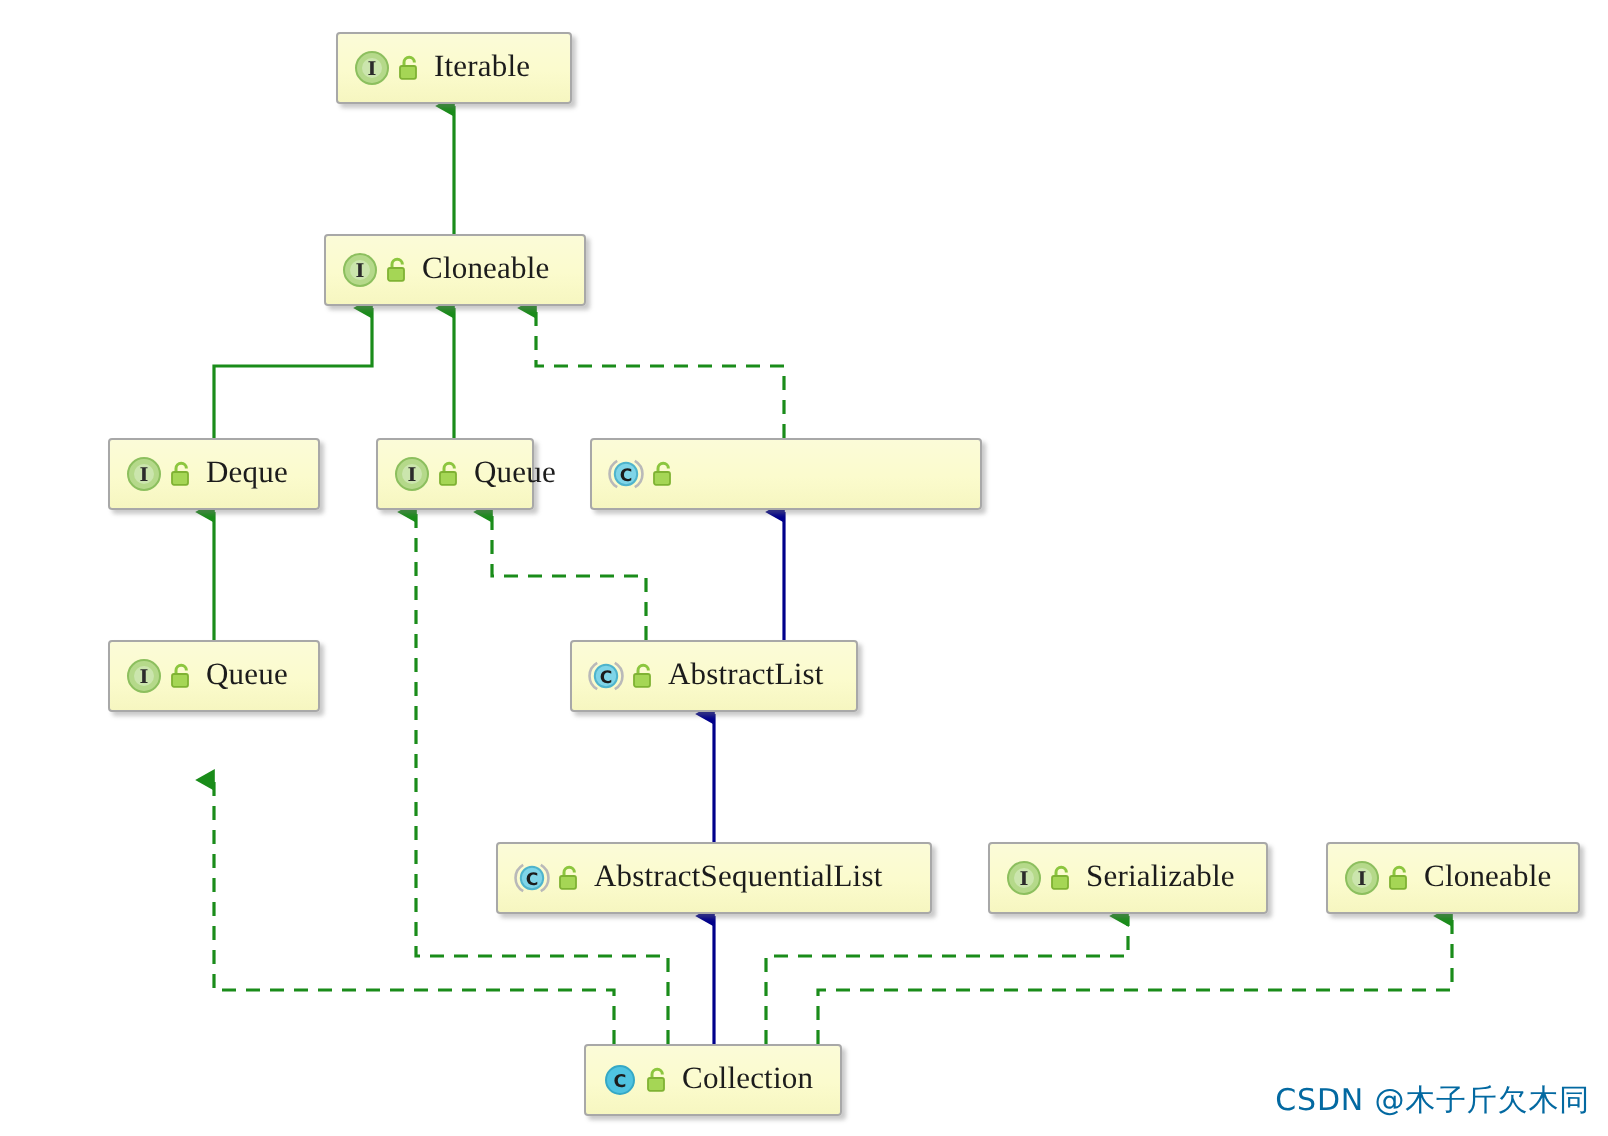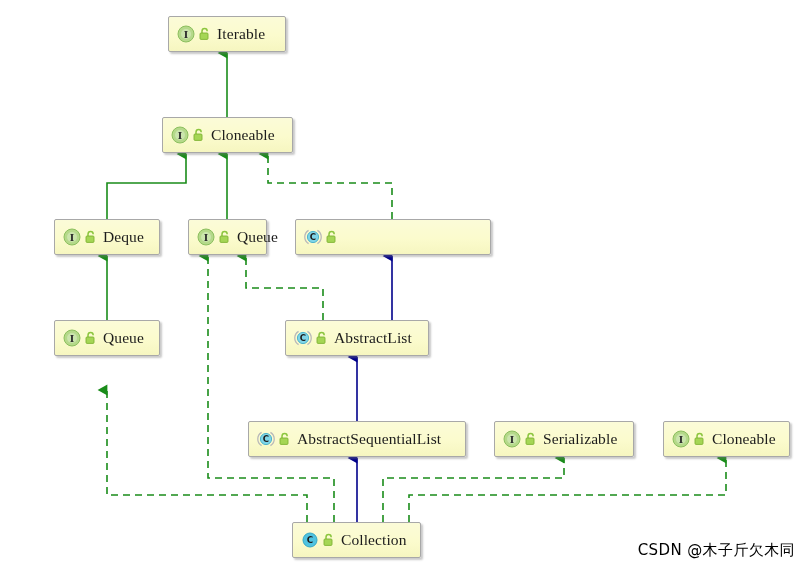--- a/index.html
+++ b/index.html
@@ -61,21 +61,21 @@
     width: 13px;
     height: 14px;
     margin-right: 6px;
     display: block;
   }
   #watermark {
     position: absolute;
     right: 9px;
     bottom: 8px;
     font-size: 15px;
-    color: #000000;
+    color: #0369a1;
     letter-spacing: 0.4px;
     user-select: none;
     white-space: nowrap;
   }
 </style>
 </head>
 <body>
 
 <div id="diagram-canvas">
 

